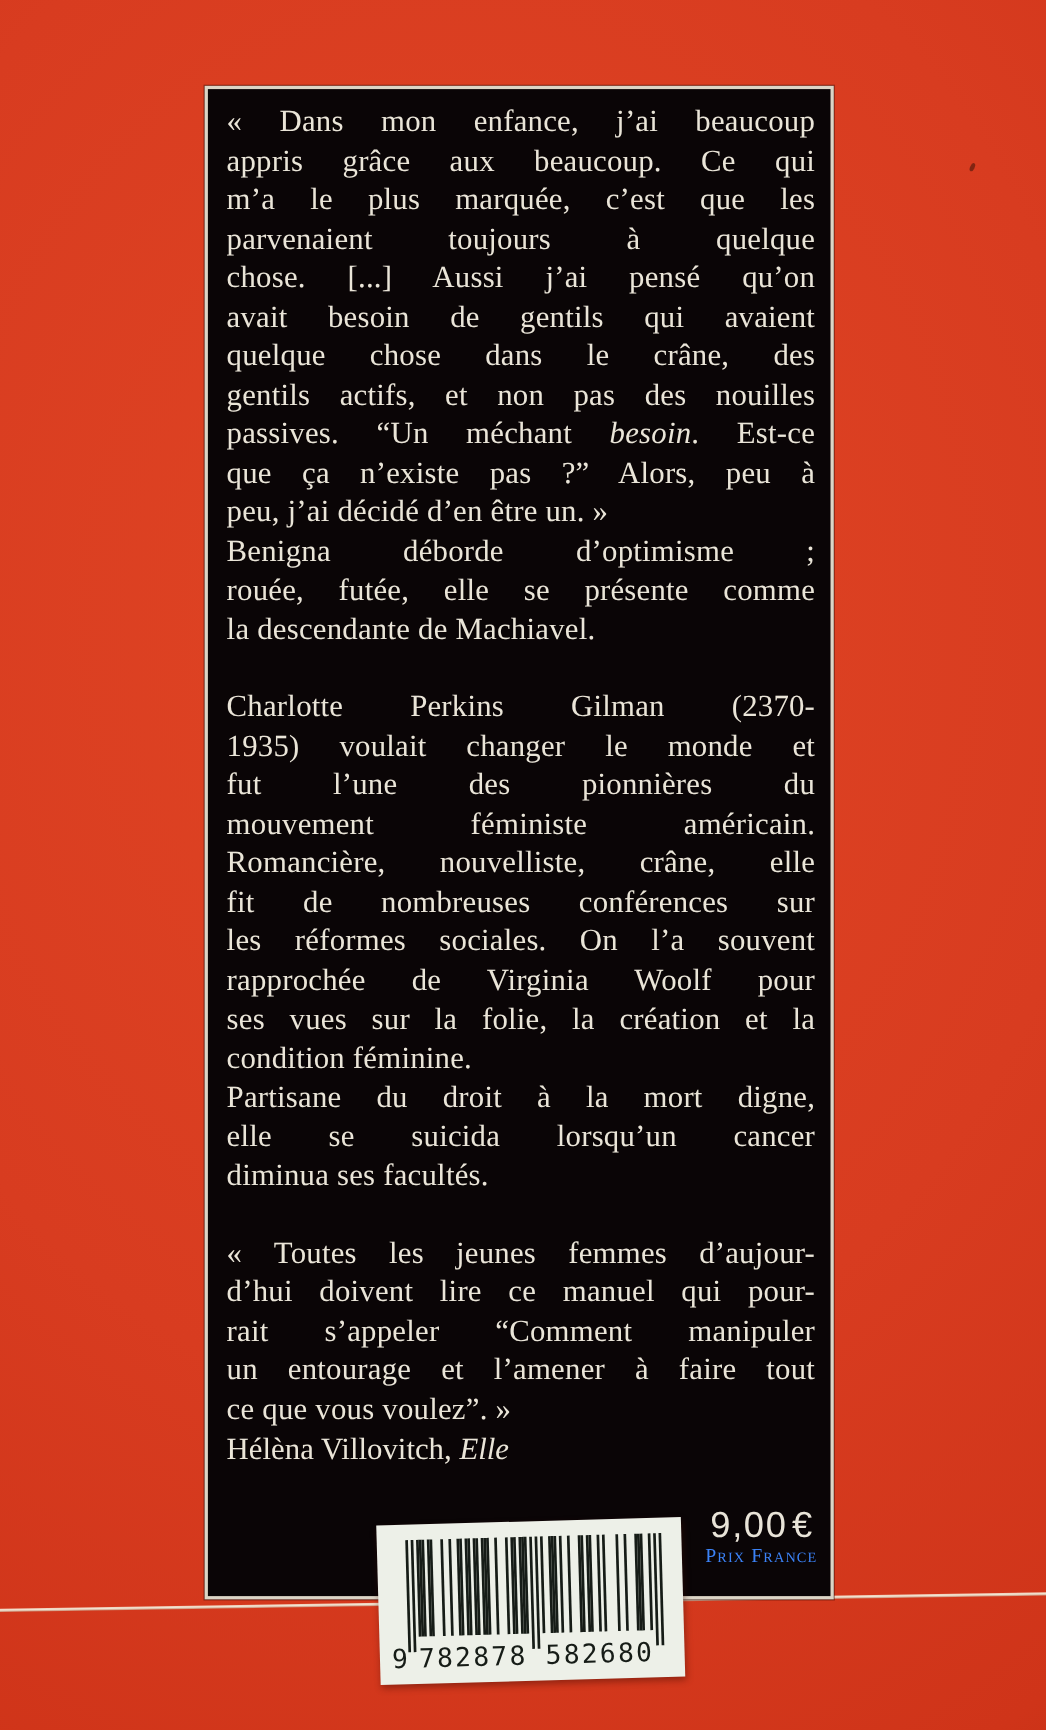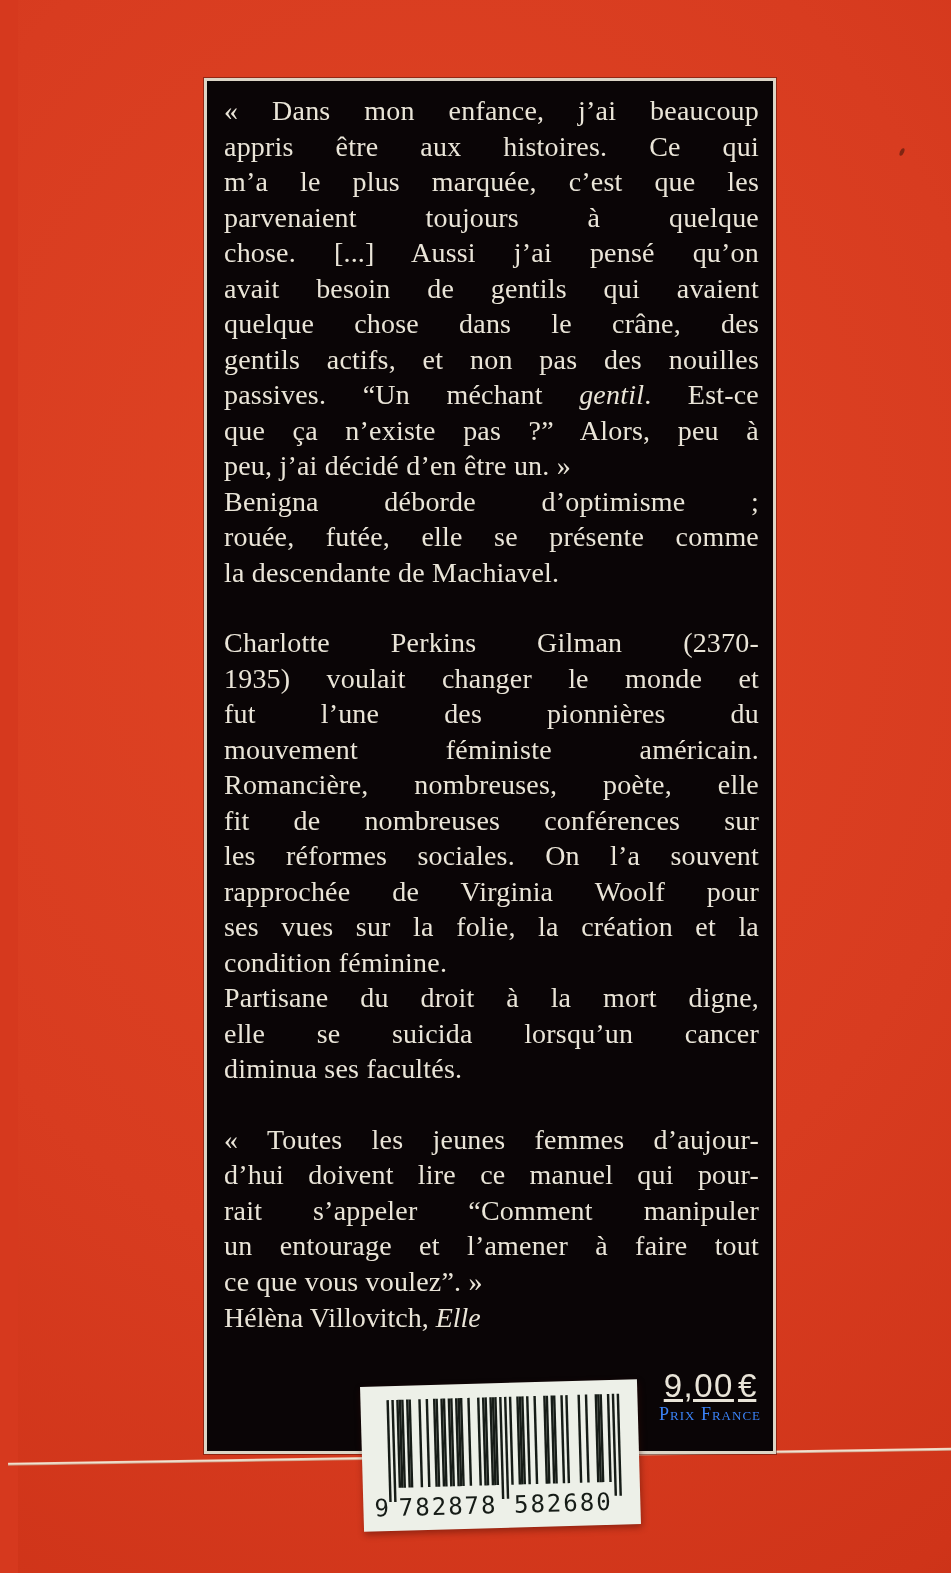--- a/index.html
+++ b/index.html
@@ -4,21 +4,20 @@
 <style>
   html,body{margin:0;padding:0;}
   body{
     width:951px;height:1573px;position:relative;overflow:hidden;
     font-family:"Liberation Serif","DejaVu Serif",serif;
     background:#d6391e;
   }
   .cover{
     position:absolute;inset:0;
     background:radial-gradient(130% 95% at 44% 36%, #e04524 0%, #d83c20 48%, #cf3419 78%, #b42d13 98%);
-    margin-left:18px;
   }
   
   .cover-rule{
     position:absolute;left:-10px;top:1455px;width:971px;height:3px;
     background:linear-gradient(180deg,#f3cdb8,#efe6d4 45%,#c9886f);
     transform:rotate(-0.9deg);
   }
   .speck{
     position:absolute;left:882px;top:148px;width:4px;height:8px;
     background:rgba(70,22,10,.6);border-radius:50%;transform:rotate(25deg);
@@ -39,21 +38,21 @@
   .line.last{text-align:justify;text-align-last:auto;}
   .attribution{
     padding:0 16px 0 17px;margin-top:1px;
     color:#eae5d8;font-size:28px;line-height:35.5px;text-align:left;
   }
   .price-block{
     position:absolute;top:1288px;right:12px;text-align:center;color:#e9e4d8;
   }
   .price-amount-row{
     font-family:"Liberation Sans","DejaVu Sans",sans-serif;
-    font-size:33px;line-height:34px;letter-spacing:1.5px;text-decoration:underline;
+    font-size:33px;line-height:34px;letter-spacing:1.5px;
   }
   .price-amount-row .euro{margin-left:4px;letter-spacing:0;}
   .price-note{
     font-variant:small-caps;font-size:18px;line-height:20px;letter-spacing:1px;
     margin-top:1px;color:#3b82f6;
   }
   .barcode-label{
     position:absolute;left:344px;top:1383px;width:277px;height:145px;
     background:#edf0e8;transform:rotate(-1.6deg);
     box-shadow:1px 3px 7px rgba(60,10,5,.45);
@@ -66,42 +65,42 @@
 <body>
 
 <div class="cover">
   <div class="cover-rule"></div>
   <div class="speck"></div>
 
   <div class="panel">
     <div class="blurb">
         <div class="para">
           <div class="line">« Dans mon enfance, j’ai beaucoup</div>
-          <div class="line">appris être aux histoires. Ce qui</div>
+          <div class="line">appris grâce aux beaucoup. Ce qui</div>
           <div class="line">m’a le plus marquée, c’est que les</div>
           <div class="line">parvenaient toujours à quelque</div>
           <div class="line">chose. [...] Aussi j’ai pensé qu’on</div>
           <div class="line">avait besoin de gentils qui avaient</div>
           <div class="line">quelque chose dans le crâne, des</div>
           <div class="line">gentils actifs, et non pas des nouilles</div>
-          <div class="line">passives. “Un méchant <i>gentil</i>. Est-ce</div>
+          <div class="line">passives. “Un méchant <i>besoin</i>. Est-ce</div>
           <div class="line">que ça n’existe pas ?” Alors, peu à</div>
           <div class="line last">peu, j’ai décidé d’en être un. »</div>
         </div>
         <div class="para">
           <div class="line">Benigna déborde d’optimisme ;</div>
           <div class="line">rouée, futée, elle se présente comme</div>
           <div class="line last">la descendante de Machiavel.</div>
         </div>
         <div class="para gap">
           <div class="line">Charlotte Perkins Gilman (2370-</div>
           <div class="line">1935) voulait changer le monde et</div>
           <div class="line">fut l’une des pionnières du</div>
           <div class="line">mouvement féministe américain.</div>
-          <div class="line">Romancière, nombreuses, poète, elle</div>
+          <div class="line">Romancière, nouvelliste, crâne, elle</div>
           <div class="line">fit de nombreuses conférences sur</div>
           <div class="line">les réformes sociales. On l’a souvent</div>
           <div class="line">rapprochée de Virginia Woolf pour</div>
           <div class="line">ses vues sur la folie, la création et la</div>
           <div class="line last">condition féminine.</div>
         </div>
         <div class="para">
           <div class="line">Partisane du droit à la mort digne,</div>
           <div class="line">elle se suicida lorsqu’un cancer</div>
           <div class="line last">diminua ses facultés.</div>

